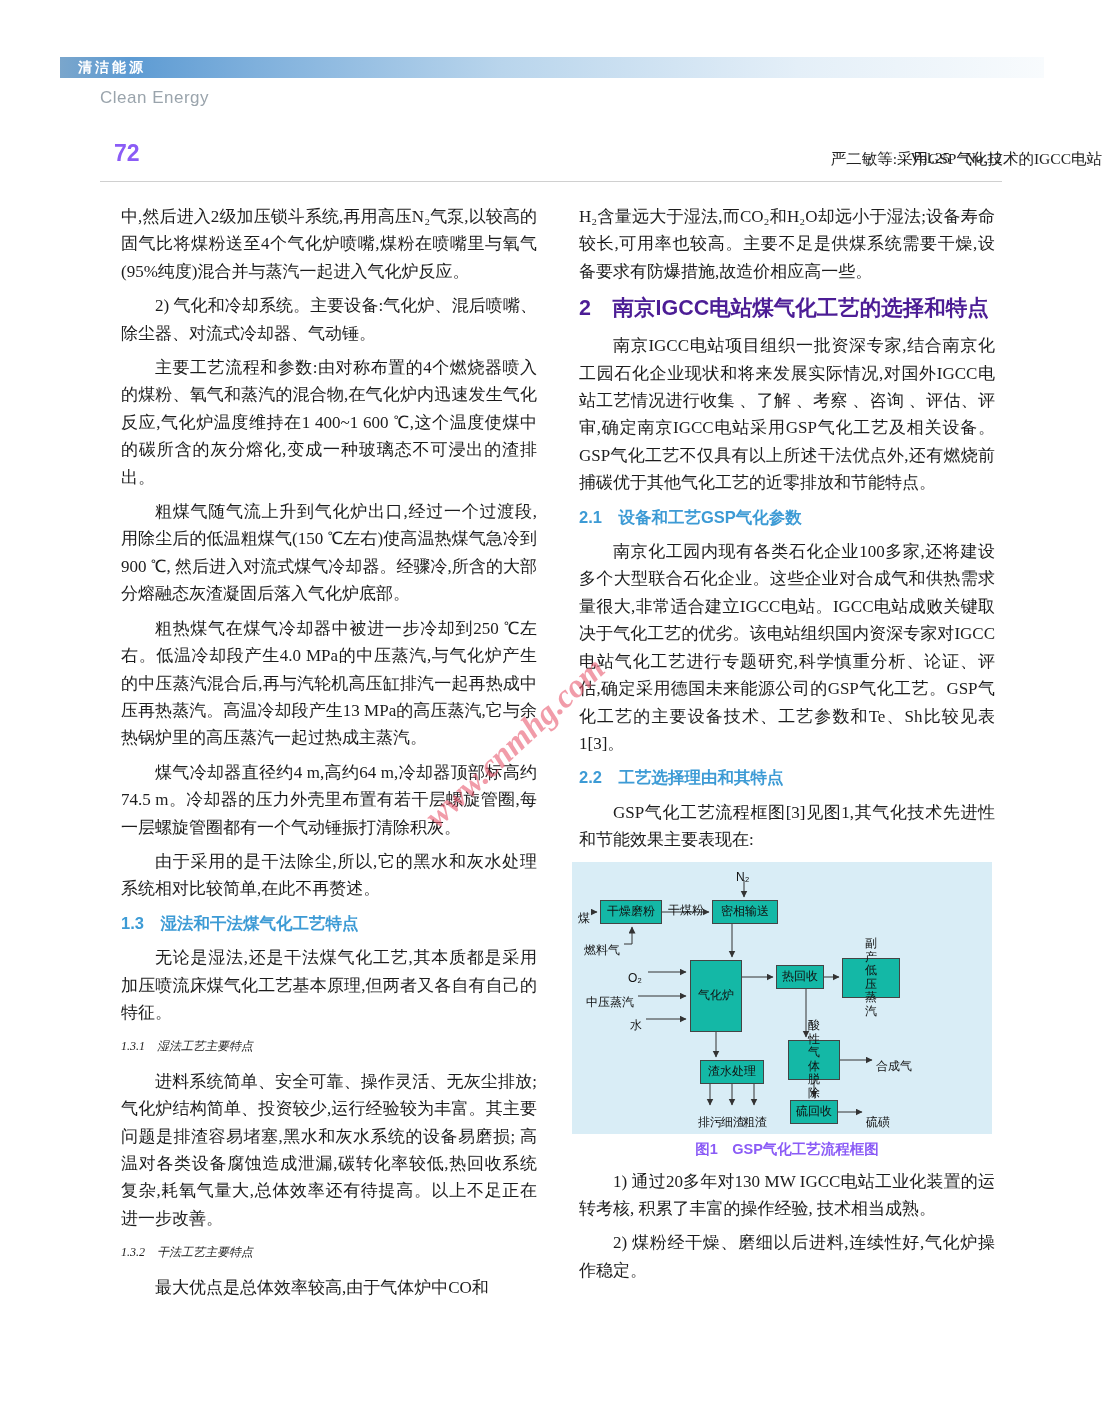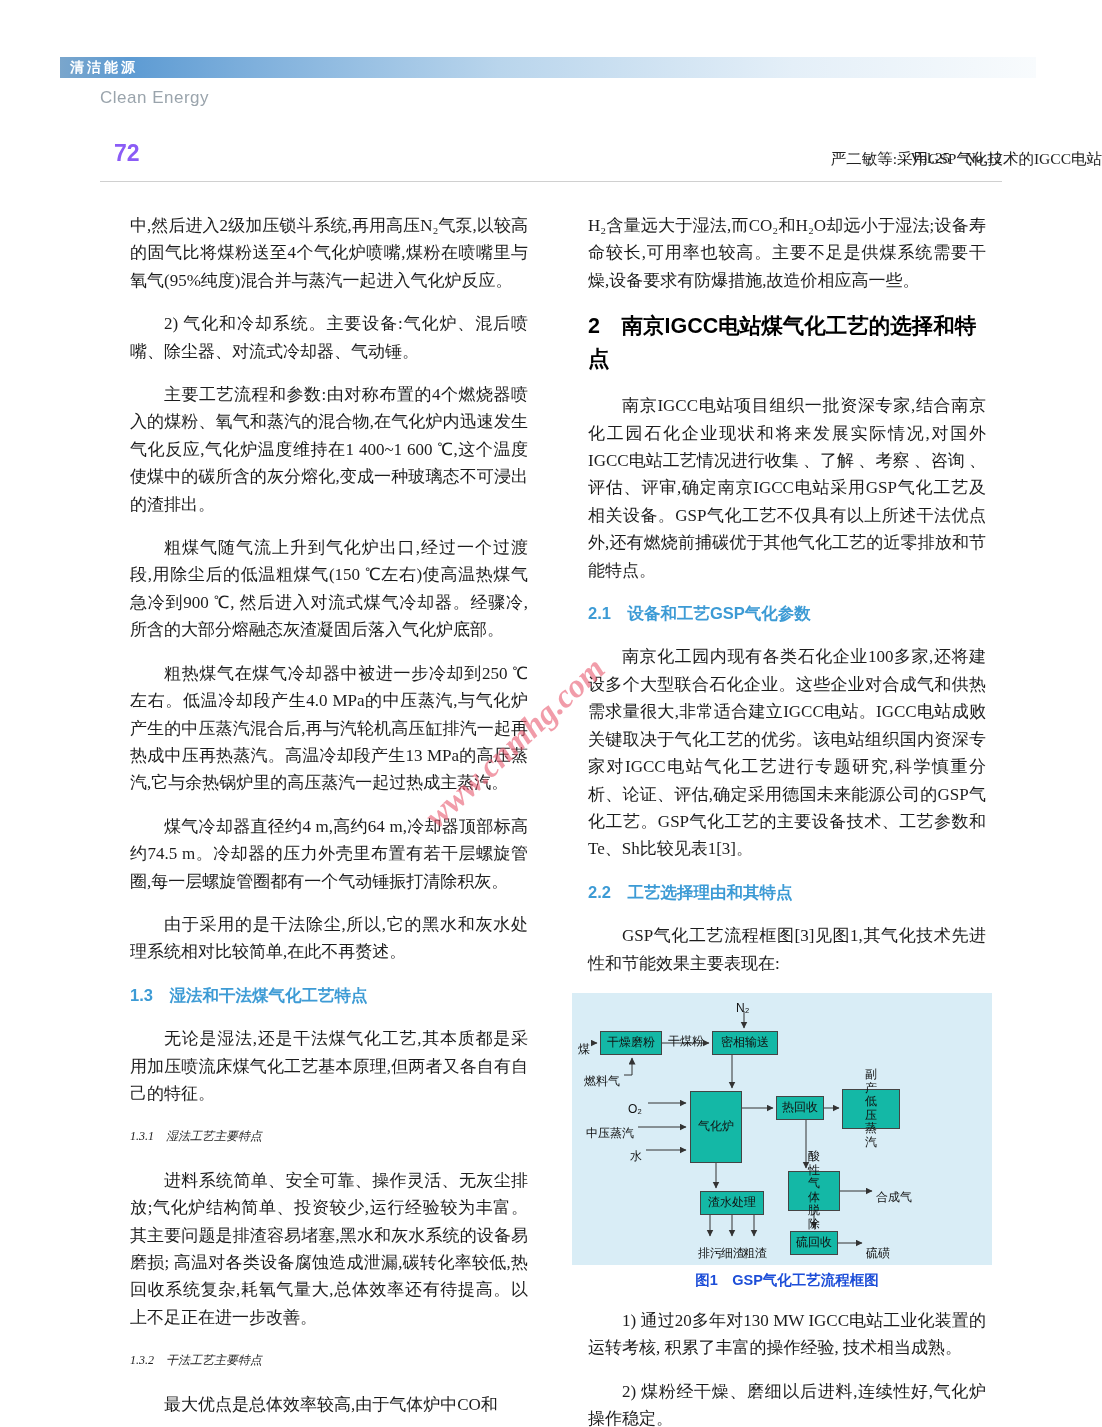--- a/index.html
+++ b/index.html
@@ -8,20 +8,21 @@
     background:#ffffff;
     position:relative;
     font-family:"Liberation Serif", serif;
     color:#1c1c1c;
     overflow:hidden;
   }
   
   .banner{
     position:absolute;left:60px;top:57px;width:976px;height:21px;
     background:linear-gradient(90deg,#7aa6cc 0%,#5d9bd3 7%,#7fb0dc 20%,#b9d5ec 45%,#e4eff8 75%,#f8fbfd 100%);
+    padding-left:8px;
   }
   .banner-cn{
     font-family:"Liberation Sans",sans-serif;
     font-size:14px;font-weight:bold;color:#ffffff;
     letter-spacing:3px;line-height:21px;padding-left:10px;display:inline-block;
   }
   .banner-en{
     position:absolute;left:100px;top:88px;
     font-family:"Liberation Sans",sans-serif;
     font-size:17px;color:#9aa4ac;letter-spacing:.5px;
@@ -42,52 +43,52 @@
   .rule{
     position:absolute;left:100px;right:100px;top:181px;
     border-top:1px solid #d0d0d0;
   }
   
   .columns{
     position:absolute;left:114px;top:196px;width:888px;
     display:flex;gap:28px;
   }
   .col{width:430px;font-size:17px;line-height:27.4px;text-align:justify;}
-  .col p{margin:16px;}
+  .col p{margin:7px;}
   .ind{text-indent:2em;}
   .cont{text-indent:0;}
   .h-blue{
     font-family:"Liberation Sans",sans-serif;
     color:#3d9bd5;font-weight:bold;margin:4px 0;font-size:16.5px;
   }
   .h-sub{font-style:italic;margin:2px 0;font-size:12px;}
   .h-section{
     font-family:"Liberation Sans",sans-serif;
-    color:#000000;font-weight:bold;font-size:21.5px;line-height:33px;
+    color:#4c1d95;font-weight:bold;font-size:21.5px;line-height:33px;
     margin:14px 0 10px 0;text-align:left;
   }
   
   .figure{
     position:relative;width:420px;height:272px;
     background:#d9edf6;margin:8px 0 4px 0;
   }
   .figure svg{position:absolute;left:0;top:0;}
   .fbox{
     position:absolute;background:#14b8a6;border:1px solid #444;
     box-sizing:border-box;display:flex;align-items:center;justify-content:center;
     font-family:"Liberation Sans",sans-serif;font-size:12px;line-height:13.5px;
     text-align:center;color:#111;
   }
   .flabel{
     position:absolute;font-family:"Liberation Sans",sans-serif;
     font-size:12px;color:#111;white-space:nowrap;
   }
   .fig-caption{
     font-family:"Liberation Sans",sans-serif;
-    text-align:center;color:#1d4ed8;font-weight:bold;
+    text-align:center;color:#8b5cf6;font-weight:bold;
     font-size:14.5px;margin:4px 0 8px 0;line-height:22px;
   }
   
   .watermark{
     position:absolute;left:350px;top:724px;width:330px;text-align:center;
     transform:rotate(-43deg);
     font-family:"Liberation Serif",serif;font-style:italic;font-weight:bold;
     font-size:33px;color:rgba(232,90,112,0.6);
     pointer-events:none;
   }

